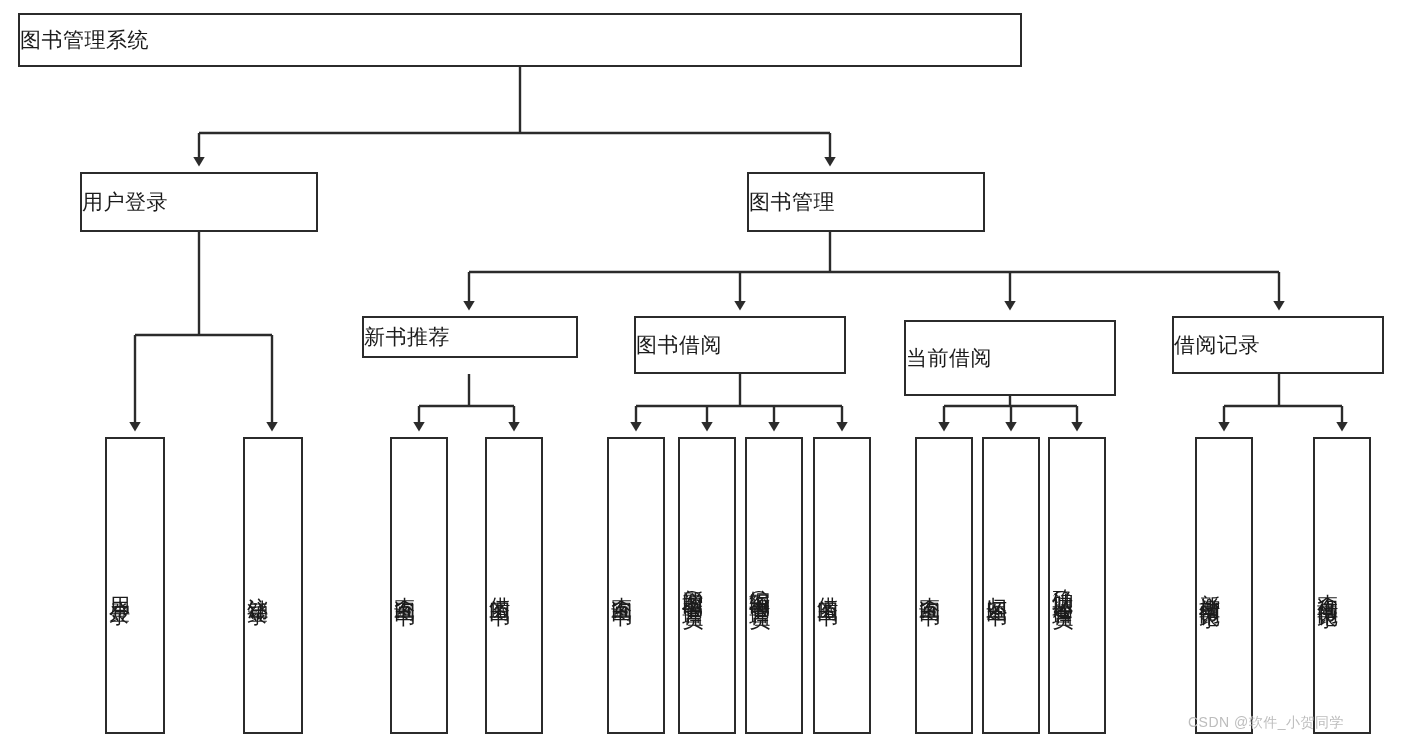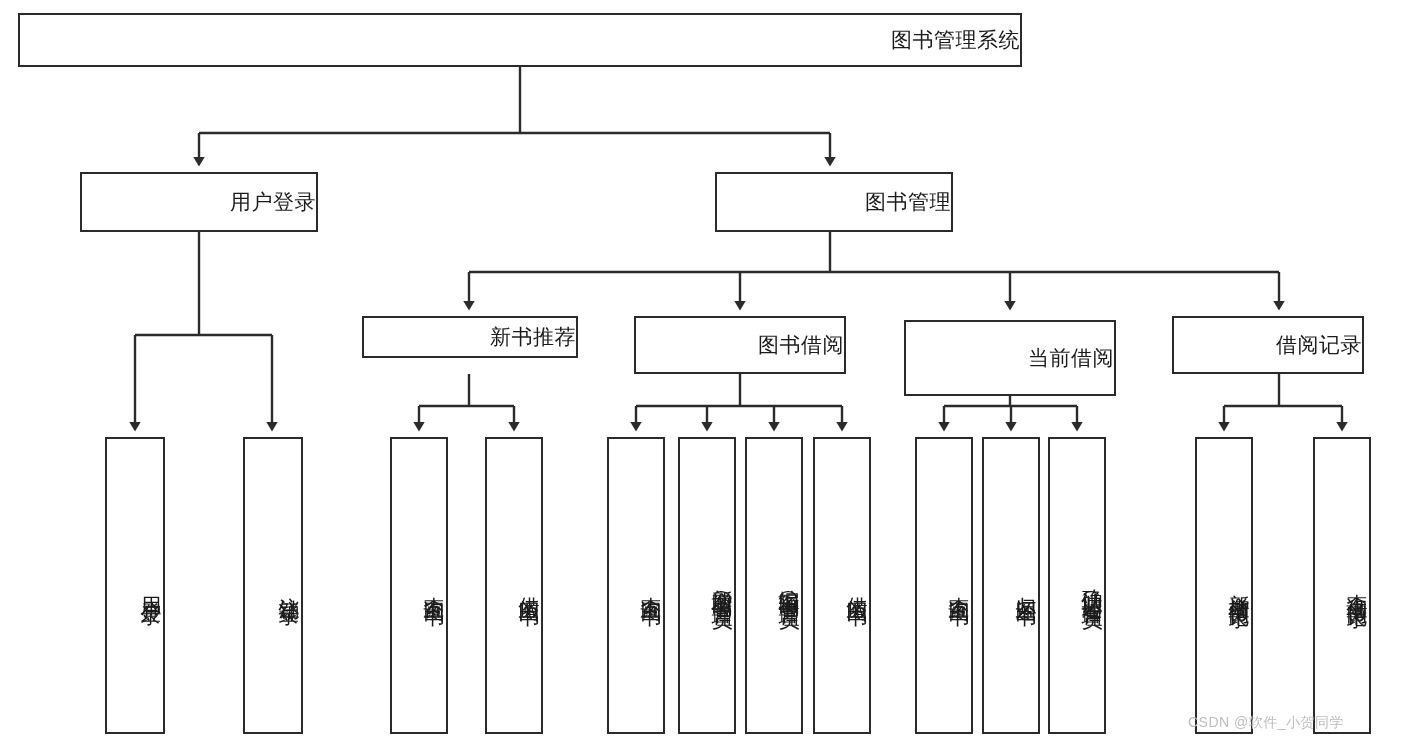--- a/index.html
+++ b/index.html
@@ -25,21 +25,21 @@
     height: 747px;
     pointer-events: none;
   }
   .node {
     position: absolute;
     box-sizing: border-box;
     background: #ffffff;
     border: 2px solid #2b2b2b;
     display: flex;
     align-items: center;
-    justify-content: flex-end;
+    justify-content: flex-start;
     text-align: center;
     color: #1b1b1b;
   }
   .node-label {
     display: block;
     line-height: 1.18;
     letter-spacing: 0.5px;
   }
   .node.horizontal .node-label {
     font-size: 21px;
@@ -120,34 +120,34 @@
     </g>
   </svg>
 
   <div class="node horizontal" style="left:18px; top:13px; width:1004px; height:54px;">
     <span class="node-label">图书管理系统</span>
   </div>
 
   <div class="node horizontal" style="left:80px; top:172px; width:238px; height:60px;">
     <span class="node-label">用户登录</span>
   </div>
-  <div class="node horizontal" style="left:715px; top:172px; width:238px; height:60px;">
+  <div class="node horizontal" style="left:747px; top:172px; width:238px; height:60px;">
     <span class="node-label">图书管理</span>
   </div>
 
   <div class="node horizontal" style="left:362px; top:316px; width:216px; height:42px;">
     <span class="node-label">新书推荐</span>
   </div>
   <div class="node horizontal" style="left:634px; top:316px; width:212px; height:58px;">
     <span class="node-label">图书借阅</span>
   </div>
   <div class="node horizontal" style="left:904px; top:320px; width:212px; height:76px;">
     <span class="node-label">当前借阅</span>
   </div>
-  <div class="node horizontal" style="left:1172px; top:316px; width:192px; height:58px;">
+  <div class="node horizontal" style="left:1172px; top:316px; width:212px; height:58px;">
     <span class="node-label">借阅记录</span>
   </div>
 
   <div class="node vertical" style="left:105px; top:437px; width:60px; height:297px;">
     <span class="node-label">用户登录</span>
   </div>
   <div class="node vertical" style="left:243px; top:437px; width:60px; height:297px;">
     <span class="node-label">注销登录</span>
   </div>
 

